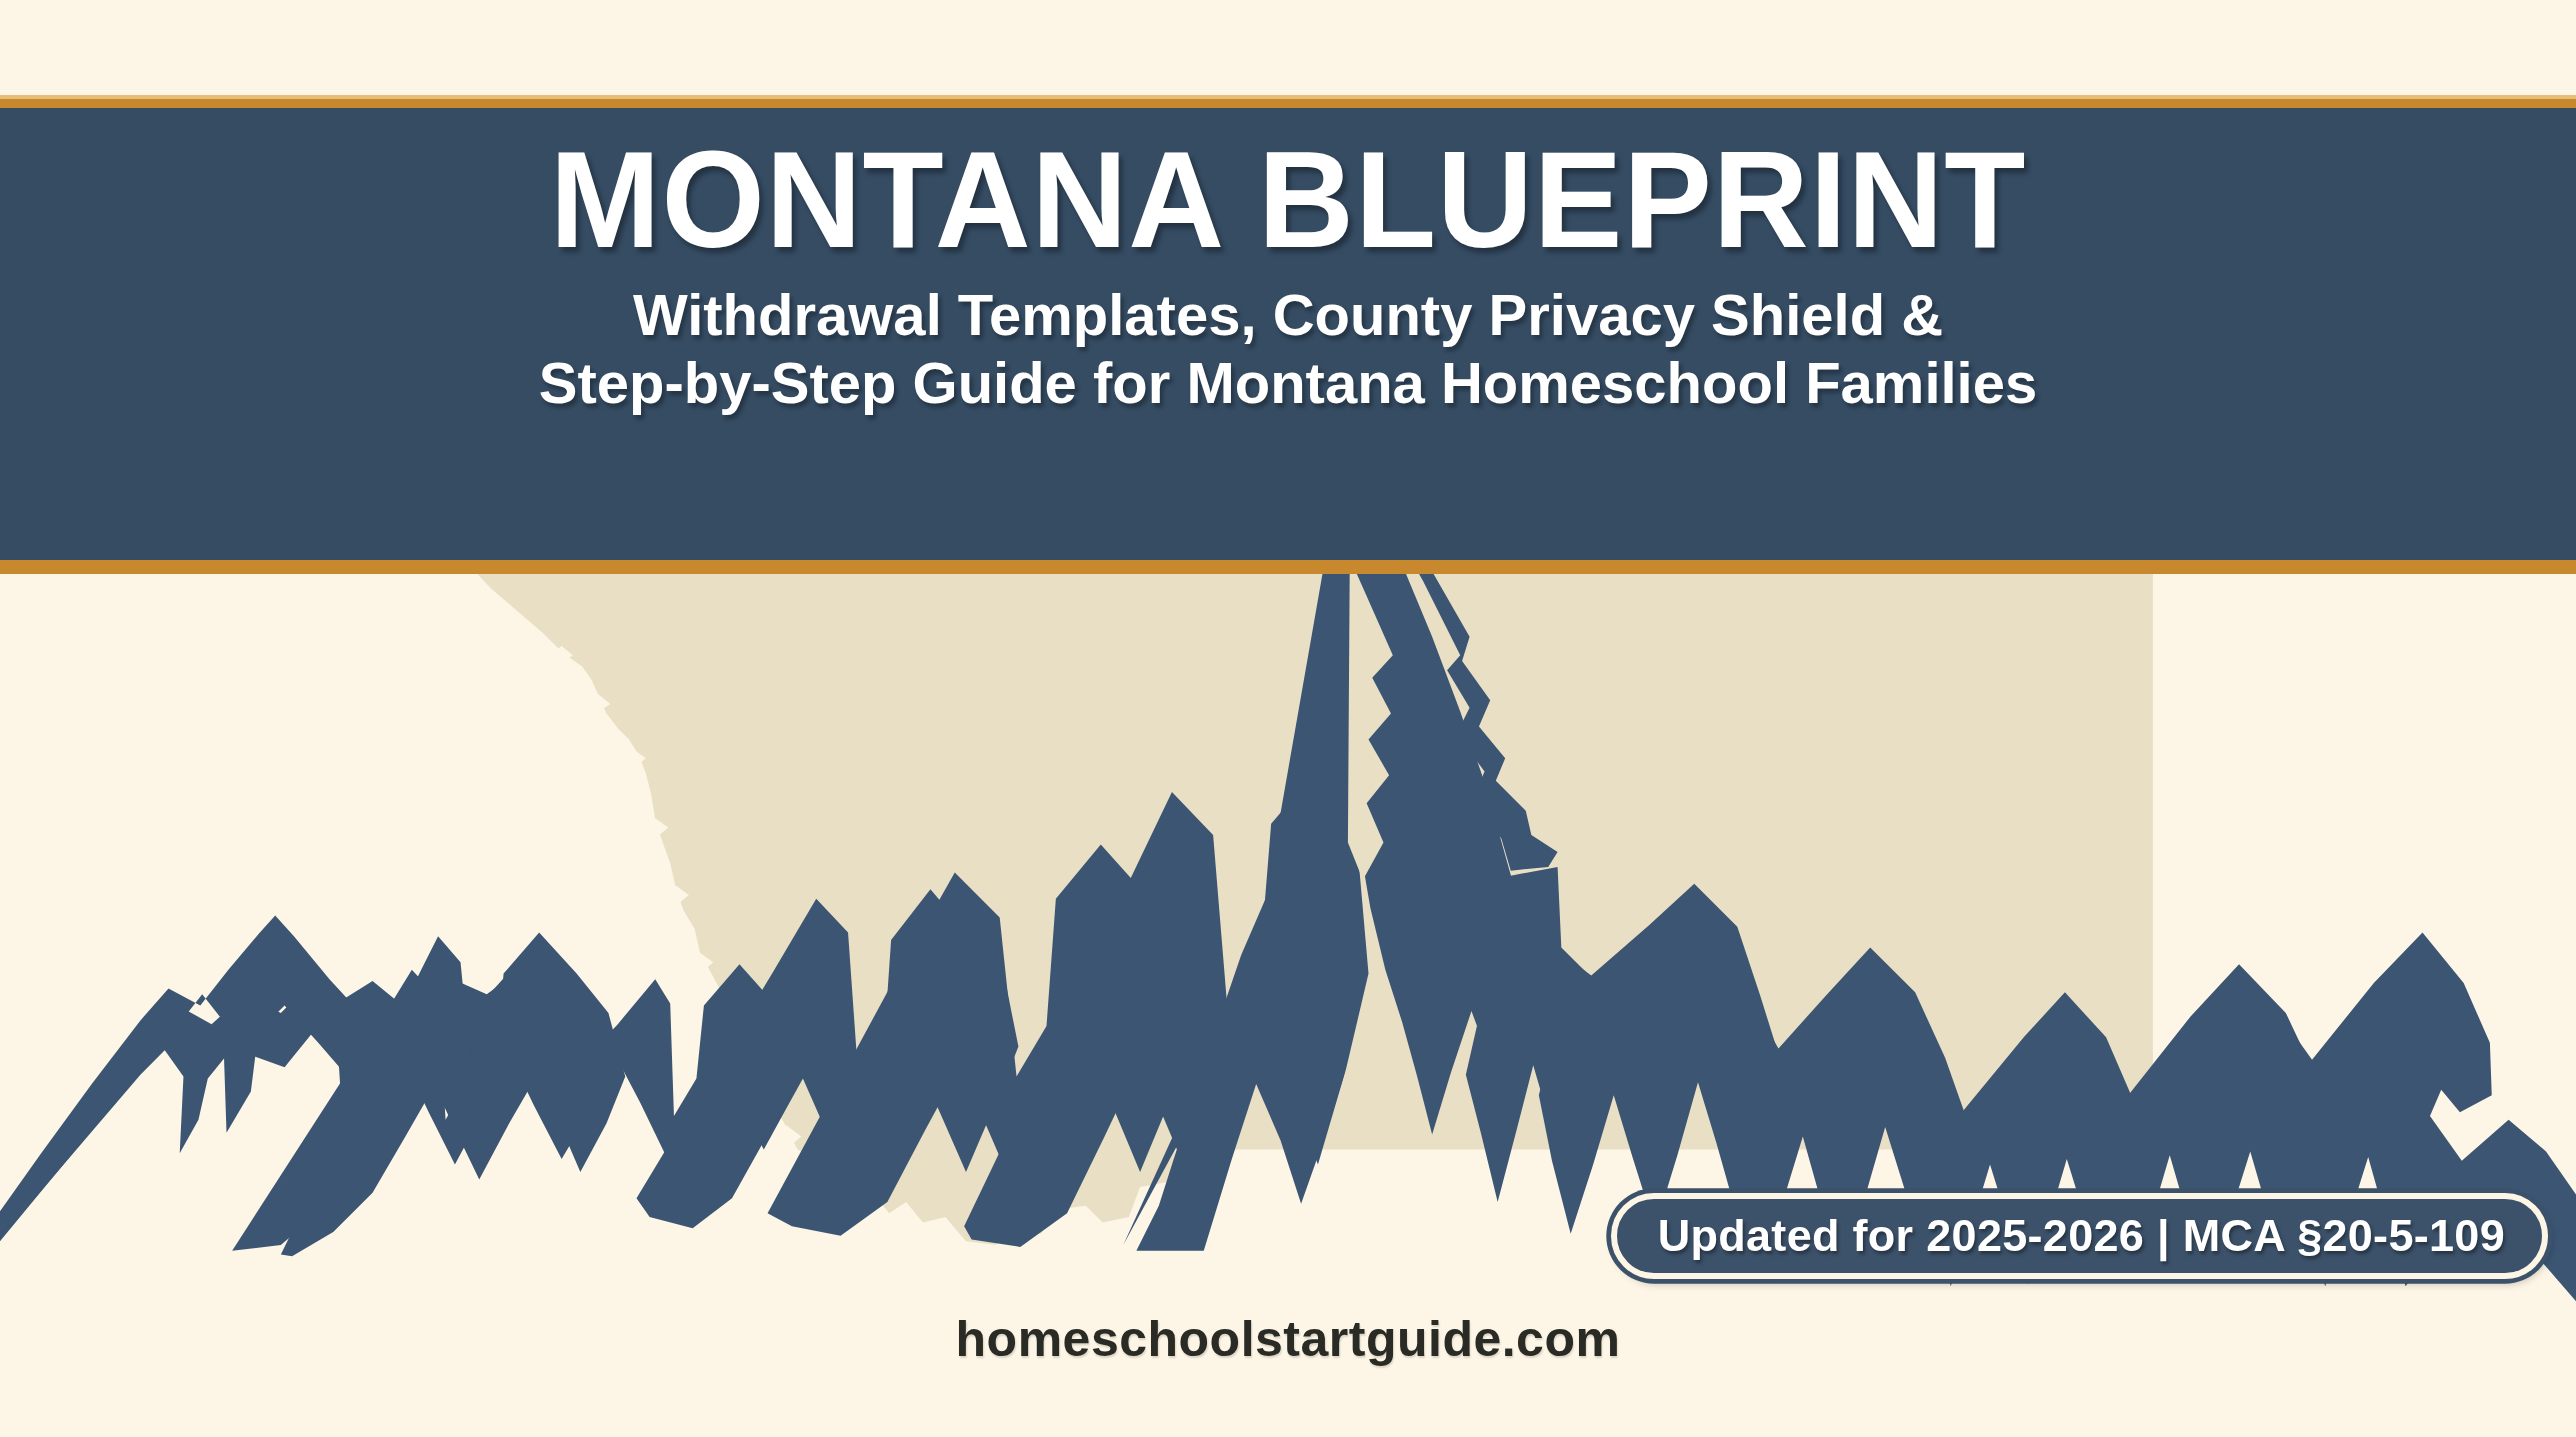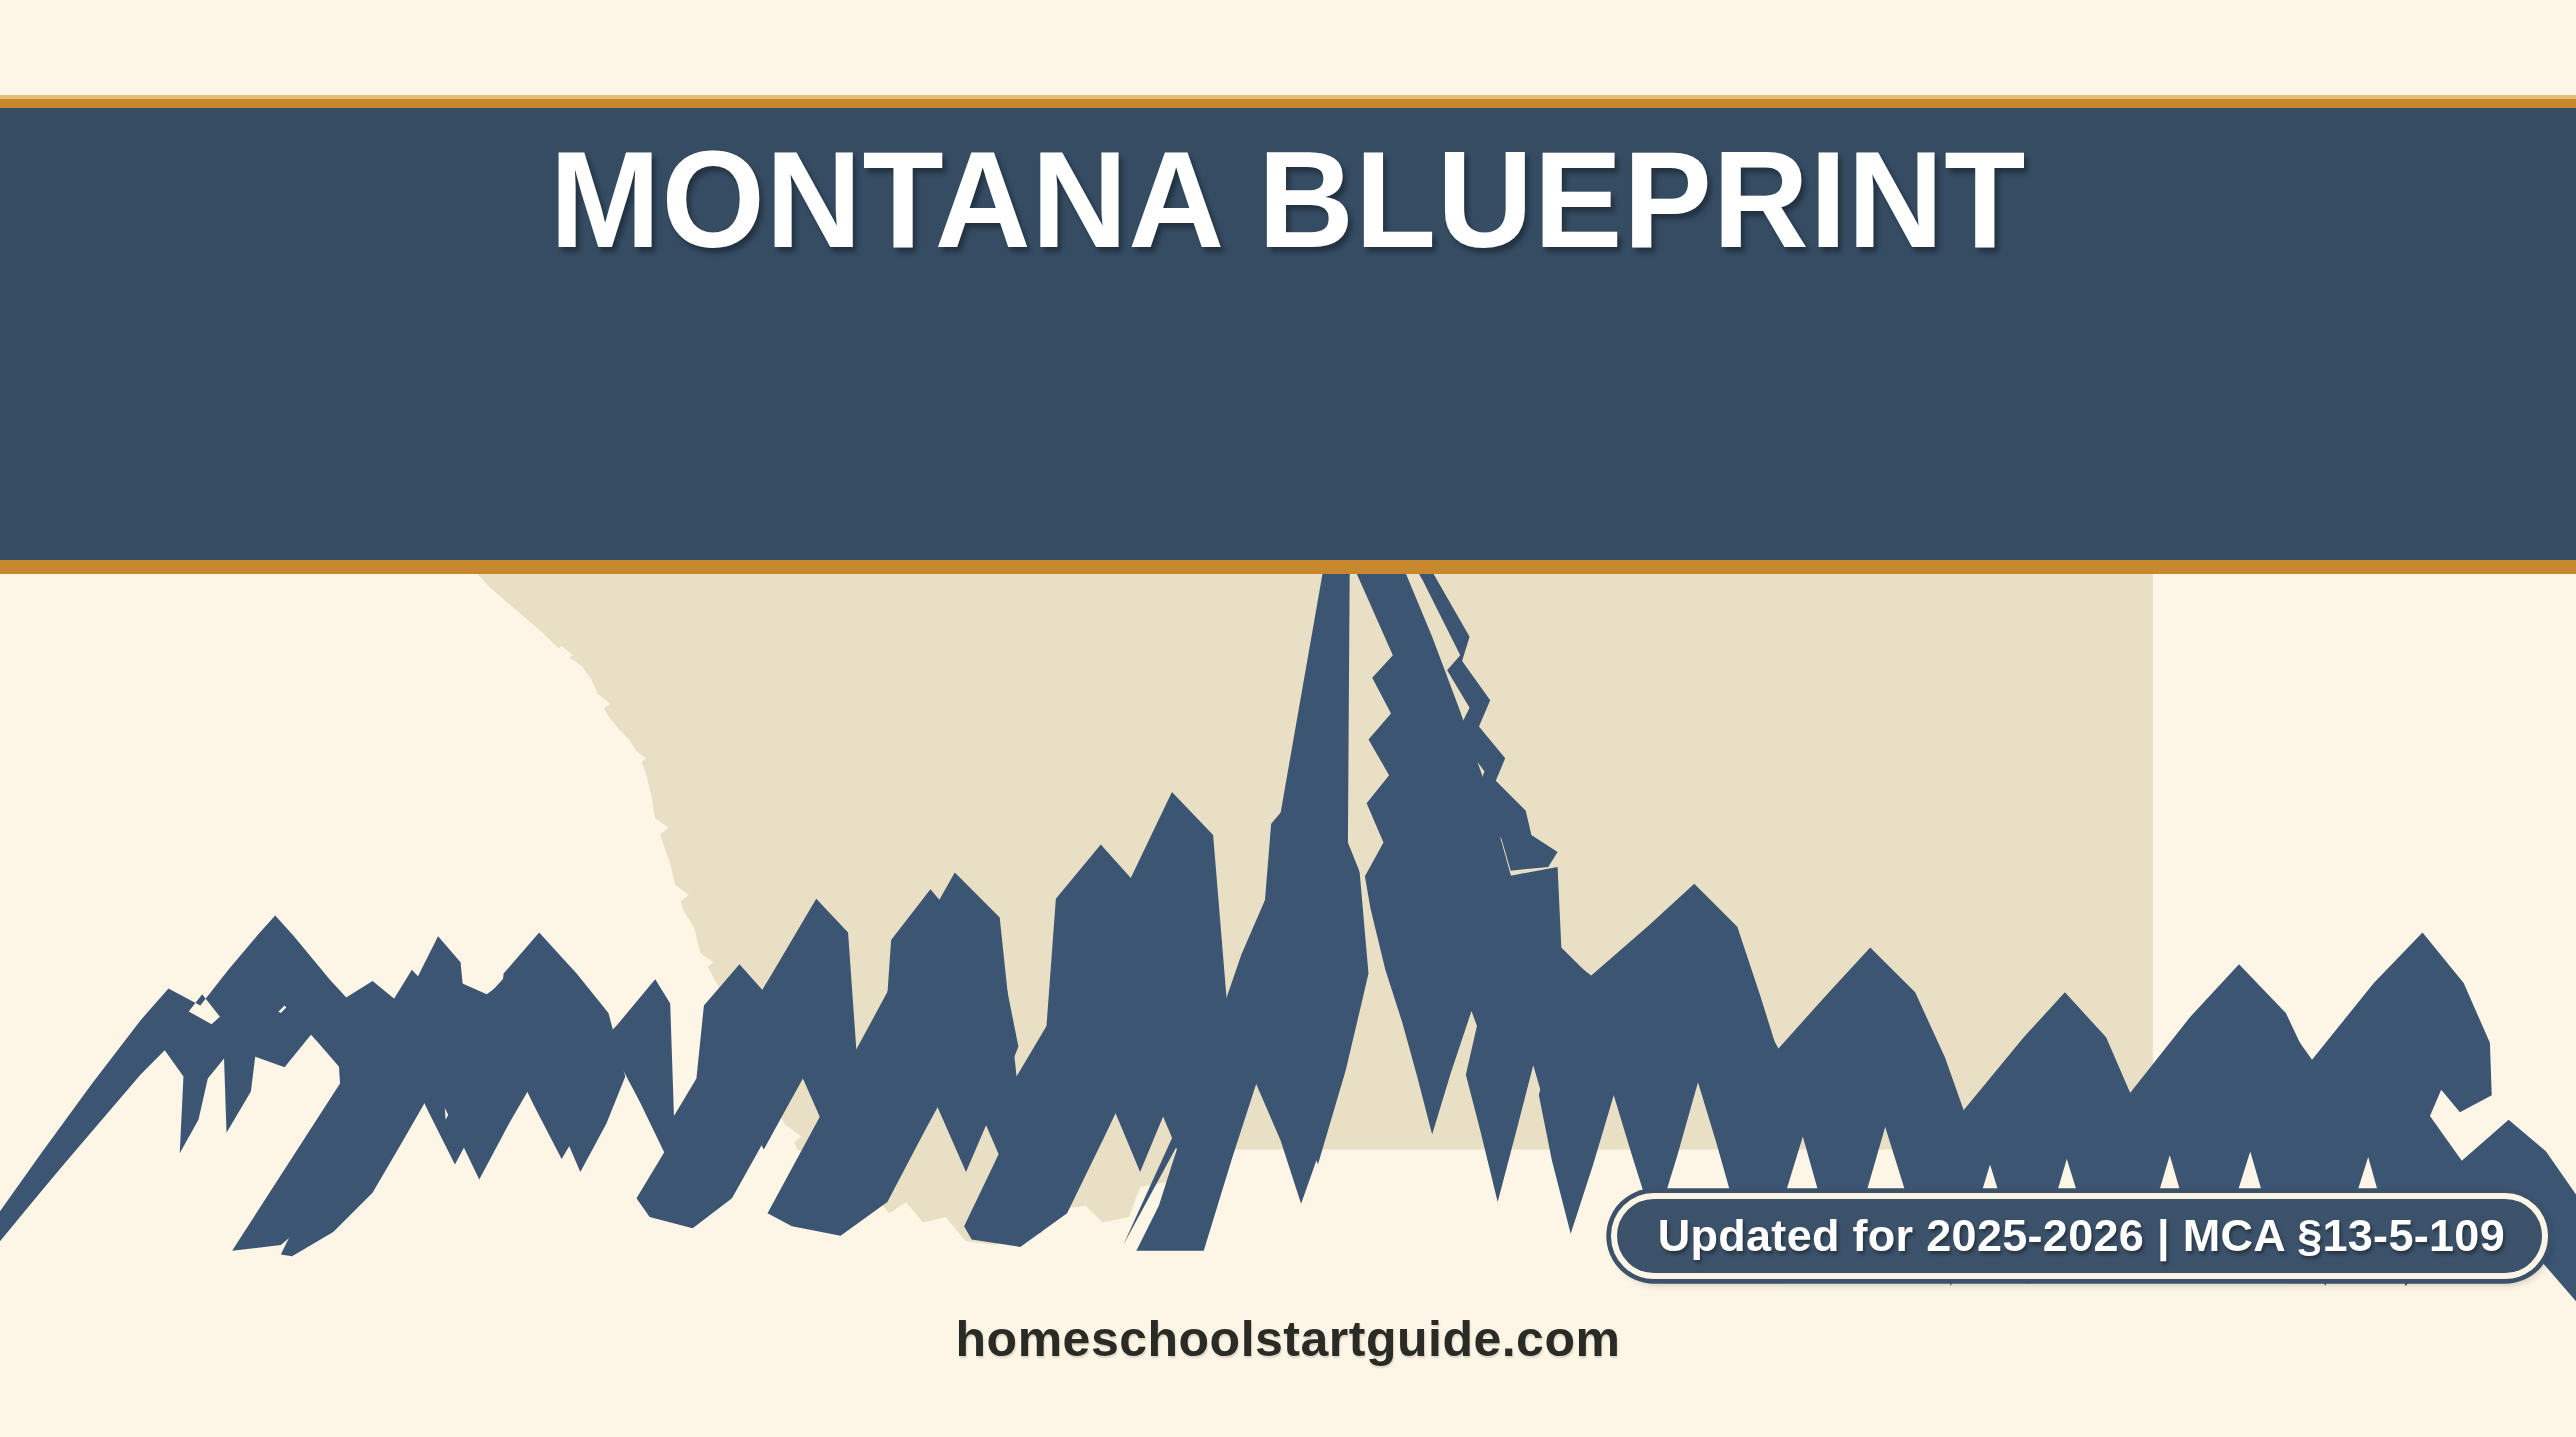--- a/index.html
+++ b/index.html
@@ -365,22 +365,26 @@
                  L 2700 1330 L 2652 1272 L 2610 1320
                  L 2570 1374 L 2548 1300 L 2530 1236
                  L 2508 1306 L 2484 1374 L 2462 1300
                  L 2444 1236 L 2428 1160 Z"></path>
       </g>
     </svg>
   </div>
 
   <div class="header-band">
     <div class="poster-title">MONTANA BLUEPRINT</div>
+    <div class="poster-subtitle">
+      <span class="sub-line">Withdrawal Templates, County Privacy Shield &amp;</span>
+      <span class="sub-line">Step-by-Step Guide for Montana Homeschool Families</span>
+    </div>
   </div>
 
   <div class="badge">
-    <span class="badge-text">Updated for 2025-2026 | MCA §13-5-109</span>
+    <span class="badge-text">Updated for 2025-2026 | MCA §20-5-109</span>
   </div>
 
   <div class="site-url">homeschoolstartguide.com</div>
 
 </div>
 
 
 </body></html>

